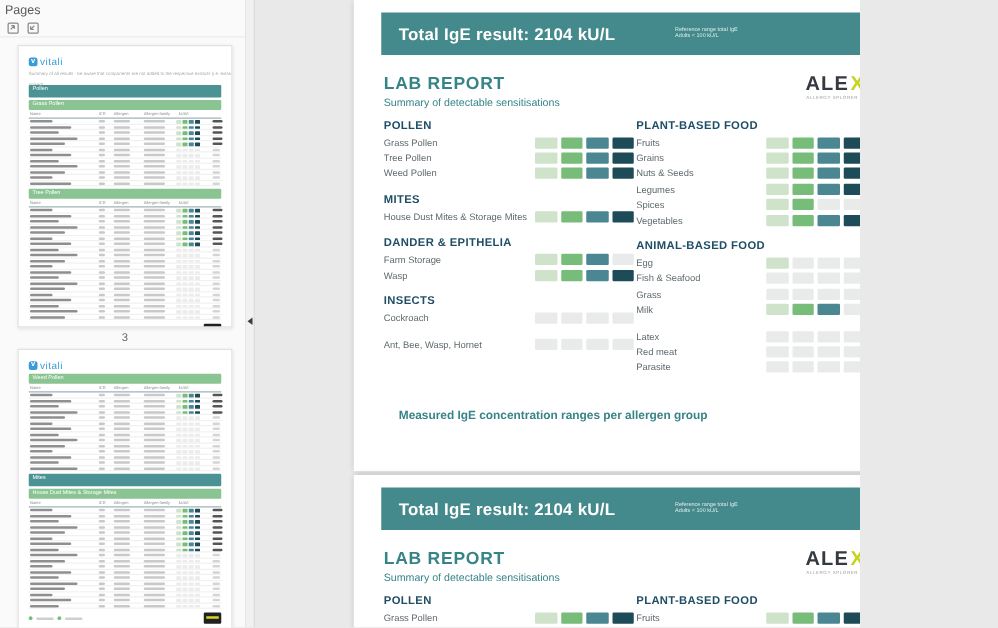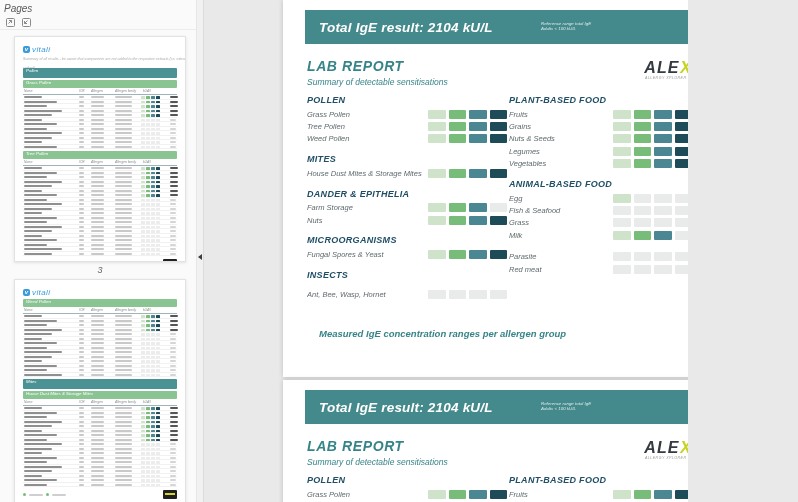--- a/index.html
+++ b/index.html
@@ -1,17 +1,17 @@
 <!DOCTYPE html>
 <html style="--teal: #44898b; --labteal: #378488; --alexx: #c6d320; --vblue: #3b9bd8; --tteal: #4b9294; --tgreen: #8ac492;"><head>
 <meta charset="utf-8">
 <style>
   * { margin:0; padding:0; box-sizing:border-box; }
   html,body { width:798px; height:502px; overflow:hidden; font-family:"Liberation Sans", sans-serif; background:#e9e9e9; }
-  .app { display:flex; width:688px; height:502px;font-style:italic; }
+  .app { display:flex; width:688px; height:502px; }
 
   
   .sidebar { width:196px; height:502px; background:#fafafa; flex:none; }
   .panel-header { padding:3px 4px 2px 4px; border-bottom:1px solid #ececec; height:30px; }
   .panel-title { font-size:10px; color:#5a5a5a; }
   .panel-tools { display:flex; gap:4px; margin-top:2px; }
   .tool-btn { width:12px; height:12px; display:inline-flex; align-items:center; justify-content:center; cursor:pointer; }
   .thumbs { padding-top:6px; }
   .thumb { width:172px; margin-left:14px; background:#fff; border:1px solid #e2e2e2; box-shadow:0 1px 3px rgba(0,0,0,.10); overflow:hidden; }
   #thumb1 { height:226px; }
@@ -1092,43 +1092,40 @@
               <div class="arow">
                 <span class="arow-label">Farm Storage</span>
                 <span class="bar">
                   <span class="seg" style="background: rgb(207, 227, 203);"></span>
                   <span class="seg" style="background: rgb(119, 189, 121);"></span>
                   <span class="seg" style="background: rgb(75, 135, 147);"></span>
                   <span class="seg" style="background: rgb(233, 235, 234);"></span>
                 </span>
               </div>
               <div class="arow">
-                <span class="arow-label">Nuts</span>
+                <span class="arow-label">Wasp</span>
                 <span class="bar">
                   <span class="seg" style="background: rgb(207, 227, 203);"></span>
                   <span class="seg" style="background: rgb(119, 189, 121);"></span>
                   <span class="seg" style="background: rgb(75, 135, 147);"></span>
                   <span class="seg" style="background: rgb(29, 75, 87);"></span>
                 </span>
               </div>
             </div>
             <div class="agroup">
-              <div class="agroup-title" style="color: rgb(31, 78, 102);">MICROORGANISMS</div>
-              <div class="arow">
-                <span class="arow-label">Fungal Spores &amp; Yeast</span>
-                <span class="bar">
-                  <span class="seg" style="background: rgb(207, 227, 203);"></span>
-                  <span class="seg" style="background: rgb(119, 189, 121);"></span>
-                  <span class="seg" style="background: rgb(75, 135, 147);"></span>
-                  <span class="seg" style="background: rgb(29, 75, 87);"></span>
-                </span>
-              </div>
-            </div>
-            <div class="agroup">
               <div class="agroup-title" style="color: rgb(31, 78, 102);">INSECTS</div>
+              <div class="arow">
+                <span class="arow-label">Cockroach</span>
+                <span class="bar">
+                  <span class="seg" style="background: rgb(233, 235, 234);"></span>
+                  <span class="seg" style="background: rgb(233, 235, 234);"></span>
+                  <span class="seg" style="background: rgb(233, 235, 234);"></span>
+                  <span class="seg" style="background: rgb(233, 235, 234);"></span>
+                </span>
+              </div>
             </div>
             <div class="agroup">
               <div class="arow">
                 <span class="arow-label">Ant, Bee, Wasp, Hornet</span>
                 <span class="bar">
                   <span class="seg" style="background: rgb(233, 235, 234);"></span>
                   <span class="seg" style="background: rgb(233, 235, 234);"></span>
                   <span class="seg" style="background: rgb(233, 235, 234);"></span>
                   <span class="seg" style="background: rgb(233, 235, 234);"></span>
                 </span>
@@ -1168,20 +1165,29 @@
               <div class="arow">
                 <span class="arow-label">Legumes</span>
                 <span class="bar">
                   <span class="seg" style="background: rgb(207, 227, 203);"></span>
                   <span class="seg" style="background: rgb(119, 189, 121);"></span>
                   <span class="seg" style="background: rgb(75, 135, 147);"></span>
                   <span class="seg" style="background: rgb(29, 75, 87);"></span>
                 </span>
               </div>
               <div class="arow">
+                <span class="arow-label">Spices</span>
+                <span class="bar">
+                  <span class="seg" style="background: rgb(207, 227, 203);"></span>
+                  <span class="seg" style="background: rgb(119, 189, 121);"></span>
+                  <span class="seg" style="background: rgb(233, 235, 234);"></span>
+                  <span class="seg" style="background: rgb(233, 235, 234);"></span>
+                </span>
+              </div>
+              <div class="arow">
                 <span class="arow-label">Vegetables</span>
                 <span class="bar">
                   <span class="seg" style="background: rgb(207, 227, 203);"></span>
                   <span class="seg" style="background: rgb(119, 189, 121);"></span>
                   <span class="seg" style="background: rgb(75, 135, 147);"></span>
                   <span class="seg" style="background: rgb(29, 75, 87);"></span>
                 </span>
               </div>
             </div>
             <div class="agroup">
@@ -1218,30 +1224,39 @@
                 <span class="bar">
                   <span class="seg" style="background: rgb(207, 227, 203);"></span>
                   <span class="seg" style="background: rgb(119, 189, 121);"></span>
                   <span class="seg" style="background: rgb(75, 135, 147);"></span>
                   <span class="seg" style="background: rgb(233, 235, 234);"></span>
                 </span>
               </div>
             </div>
             <div class="agroup">
               <div class="arow">
+                <span class="arow-label">Latex</span>
+                <span class="bar">
+                  <span class="seg" style="background: rgb(233, 235, 234);"></span>
+                  <span class="seg" style="background: rgb(233, 235, 234);"></span>
+                  <span class="seg" style="background: rgb(233, 235, 234);"></span>
+                  <span class="seg" style="background: rgb(233, 235, 234);"></span>
+                </span>
+              </div>
+              <div class="arow">
+                <span class="arow-label">Red meat</span>
+                <span class="bar">
+                  <span class="seg" style="background: rgb(233, 235, 234);"></span>
+                  <span class="seg" style="background: rgb(233, 235, 234);"></span>
+                  <span class="seg" style="background: rgb(233, 235, 234);"></span>
+                  <span class="seg" style="background: rgb(233, 235, 234);"></span>
+                </span>
+              </div>
+              <div class="arow">
                 <span class="arow-label">Parasite</span>
-                <span class="bar">
-                  <span class="seg" style="background: rgb(233, 235, 234);"></span>
-                  <span class="seg" style="background: rgb(233, 235, 234);"></span>
-                  <span class="seg" style="background: rgb(233, 235, 234);"></span>
-                  <span class="seg" style="background: rgb(233, 235, 234);"></span>
-                </span>
-              </div>
-              <div class="arow">
-                <span class="arow-label">Red meat</span>
                 <span class="bar">
                   <span class="seg" style="background: rgb(233, 235, 234);"></span>
                   <span class="seg" style="background: rgb(233, 235, 234);"></span>
                   <span class="seg" style="background: rgb(233, 235, 234);"></span>
                   <span class="seg" style="background: rgb(233, 235, 234);"></span>
                 </span>
               </div>
             </div>
           </div>
       </div>

